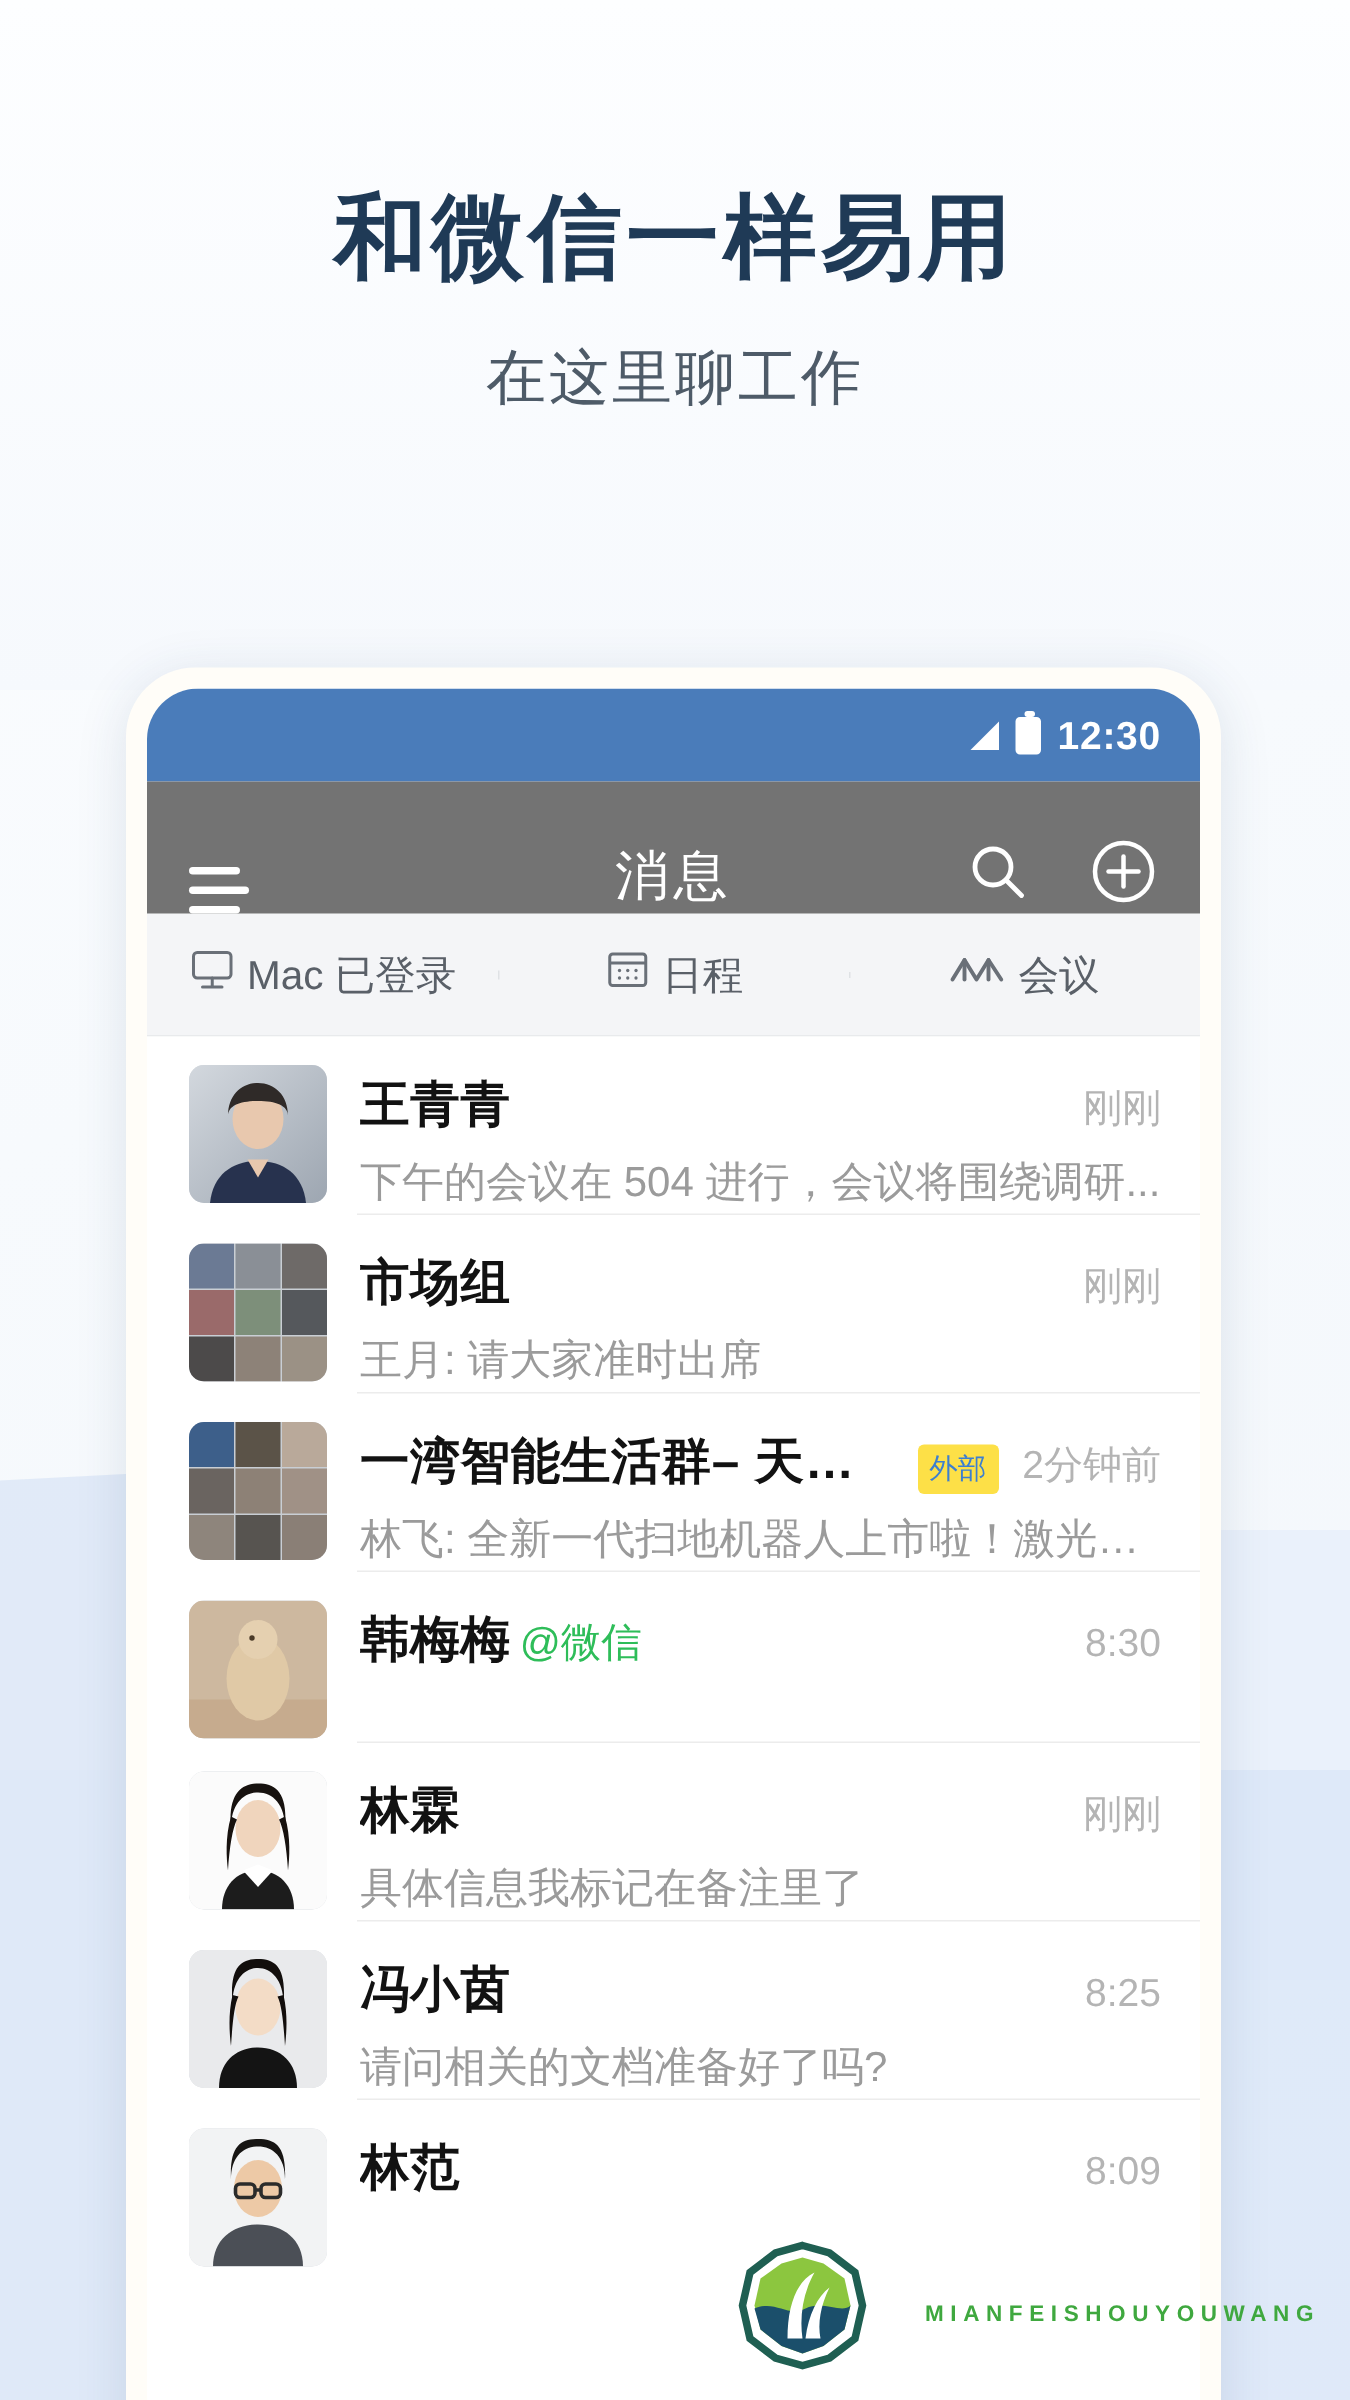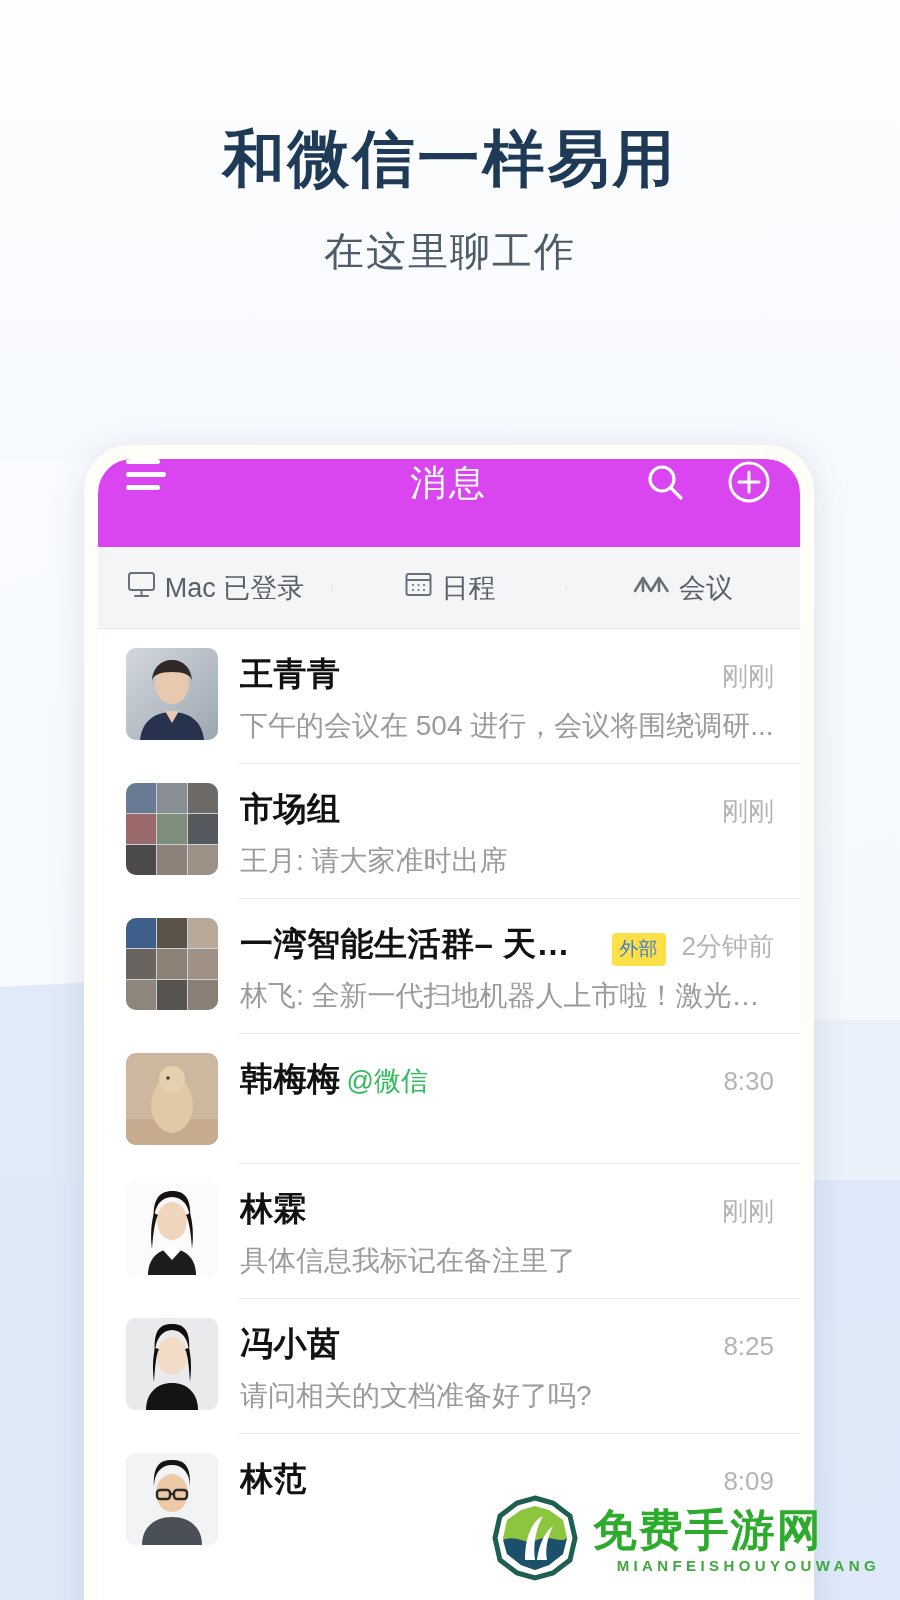--- a/index.html
+++ b/index.html
@@ -89,22 +89,22 @@
     display:flex; align-items:center; justify-content:flex-end;
     padding:0 26px 0 0; gap:11px;
   }
   .sb-signal { width:0;height:0;border-left:19px solid transparent;border-bottom:19px solid #fff; }
   .sb-battery { width:17px;height:25px;border:3px solid #fff;border-radius:3px;position:relative;background:#fff; }
   .sb-battery:before { content:"";position:absolute;top:-7px;left:3px;width:7px;height:4px;background:#fff;border-radius:2px; }
   .sb-time { color:#fff;font-size:26px;font-weight:bold;letter-spacing:.5px; }
 
   
   .appbar {
-    height:88px; background:#d946ef;
-    display:flex; align-items:flex-start; padding:0 28px;
+    height:88px; background:#737373;
+    display:flex; align-items:flex-end; padding:0 28px;
     position:relative;
   }
   .hamburger { width:44px;display:flex;flex-direction:column;gap:8px;cursor:pointer; }
   .hamburger i { display:block;height:5px;background:#fff;border-radius:3px; }
   .hamburger i:nth-child(1){ width:34px; }
   .hamburger i:nth-child(2){ width:40px; }
   .hamburger i:nth-child(3){ width:34px; }
   .appbar-title {
     position:absolute;left:0;right:0;text-align:center;
     color:#fff;font-size:36px;font-weight:normal;letter-spacing:3px;
@@ -123,21 +123,21 @@
     color:#5a6068;font-size:27px;position:relative;cursor:pointer;
   }
   .quick-item + .quick-item:before {
     content:"";position:absolute;left:0;top:16px;bottom:16px;width:1px;background:#dfe2e5;
   }
 
   
   .chatlist { background:#fff; }
   .chat-row {
     display:flex; align-items:flex-start;
-    padding:19px 26px 19px 28px;
+    padding:19px 26px 3px 28px;
     position:relative; cursor:pointer;justify-content:flex-end;
   }
   .chat-row:after {
     content:""; position:absolute; left:140px; right:0; bottom:0;
     height:1px; background:#ececec;
   }
   .chat-row:last-child:after { display:none; }
   .avatar {
     width:92px;height:92px;border-radius:10px;flex:0 0 92px;
     overflow:hidden;background:#d7dbe0;position:relative;
@@ -184,20 +184,25 @@
 </div>
 
 <div id="hero">
   <div class="headline">和微信一样易用</div>
   <div class="subhead">在这里聊工作</div>
 </div>
 
 <div id="phone">
   <div id="screen">
 
+    <div class="statusbar">
+      <div class="sb-signal"></div>
+      <div class="sb-battery"></div>
+      <div class="sb-time">12:30</div>
+    </div>
 
     <div class="appbar">
       <div class="hamburger">
         <i></i>
         <i></i>
         <i></i>
       </div>
       <div class="appbar-title">消息</div>
       <div class="appbar-actions">
         <span>
@@ -413,16 +418,15 @@
   <span>
     <svg width="88" height="88" viewBox="0 0 88 88">
       <path d="M44 4 L62 9 L79 22 L84 44 L79 66 L62 79 L44 84 L26 79 L9 66 L4 44 L9 22 L26 9 Z" fill="#ffffff" stroke="#1f5f52" stroke-width="5"></path>
       <path d="M44 12 L58 16 L72 26 L76 44 L72 60 L58 71 L44 76 L30 71 L16 60 L12 44 L16 26 L30 16 Z" fill="#8cc63f"></path>
       <path d="M12 46 C26 40 34 52 46 46 C58 40 70 50 76 44 L72 60 L58 71 L44 76 L30 71 L16 60 Z" fill="#1b4f6b"></path>
       <path d="M34 66 C34 44 40 28 52 22 C44 36 42 52 44 66 Z" fill="#ffffff"></path>
       <path d="M46 66 C48 50 54 38 62 32 C56 44 54 56 56 66 Z" fill="#ffffff"></path>
     </svg>
   </span>
   <span class="wm-text">
-    <span class="wm-main">免费手游网</span>
     <span class="wm-sub">MIANFEISHOUYOUWANG</span>
   </span>
 </div>
 
 </body></html>

